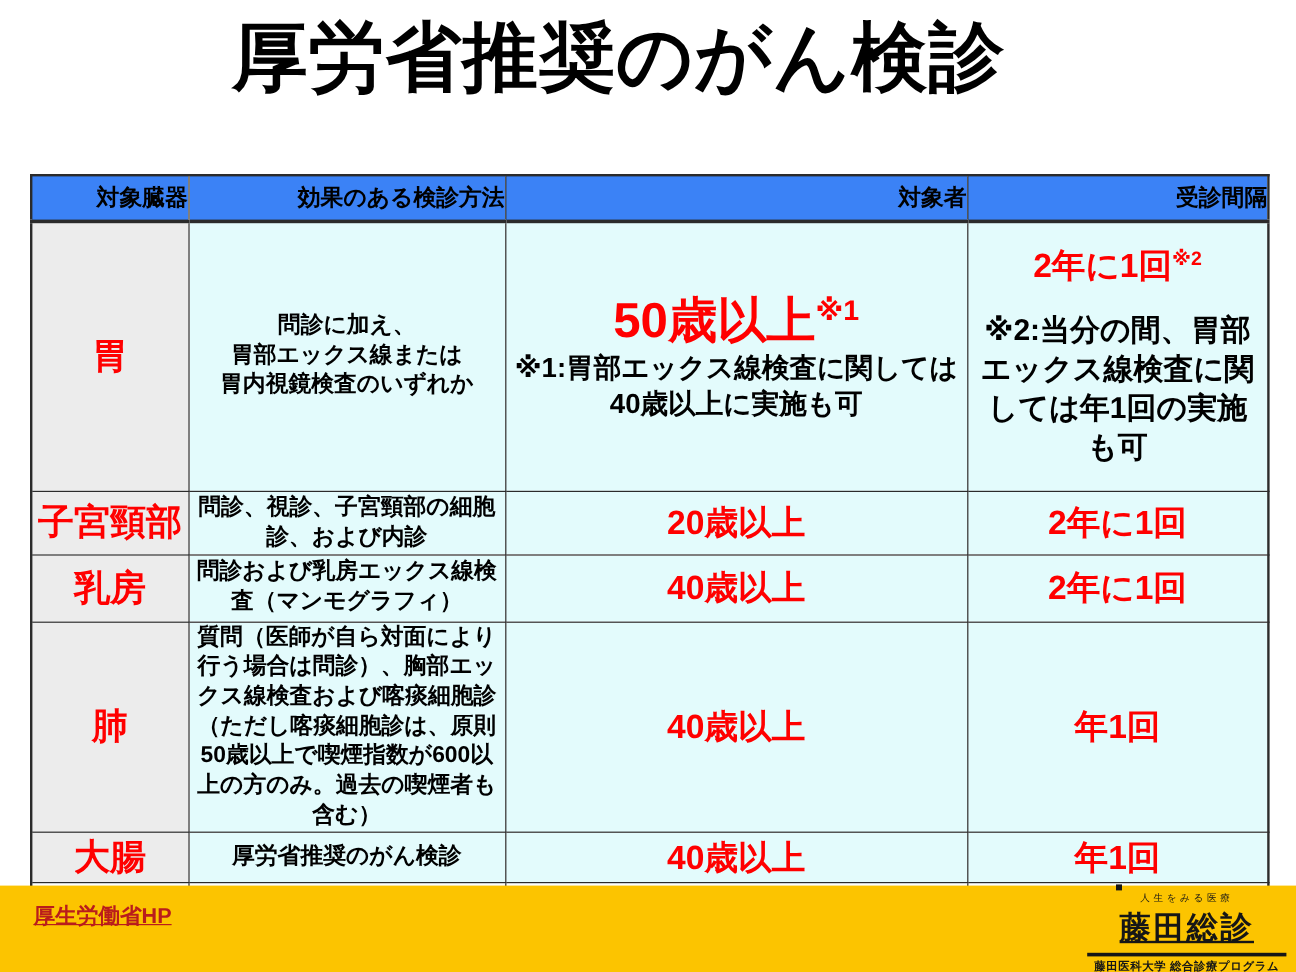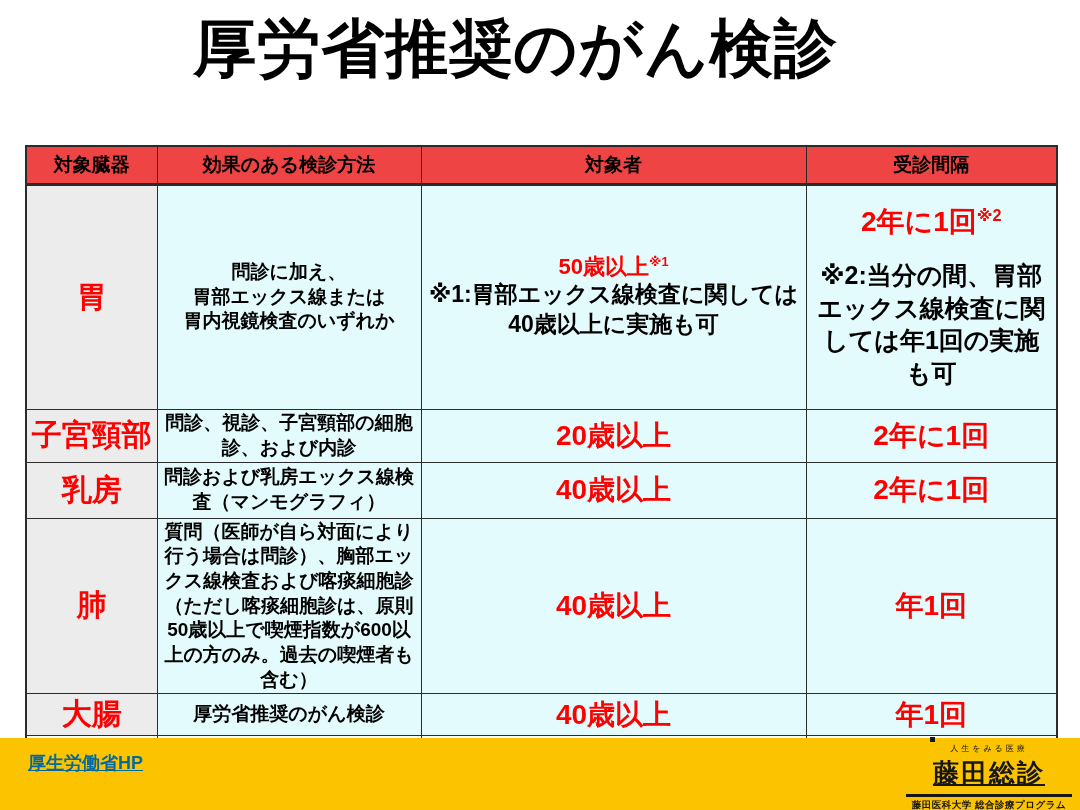--- a/index.html
+++ b/index.html
@@ -39,26 +39,27 @@
   col.c2 { width: 264px; }
   col.c3 { width: 385px; }
   col.c4 { width: 251px; }
   th, td {
     border: 1px solid #2b2b2b;
     text-align: center;
     vertical-align: middle;
     overflow: hidden;
   }
   th {
-    background: #ef4444;
+    background: #3b82f6;
     height: 38px;
     font-size: 19px;
     font-weight: 900;
     color: #000;
     border-bottom: 3px solid #2b2b2b;
+    text-align: right;
   }
   td.organ {
     background: #ECECEC;
     color: #FF0000;
     font-weight: 900;
     font-size: 30px;
   }
   td.cell { background: #E3FBFC; }
   td.method {
     font-size: 19px;
@@ -67,21 +68,21 @@
     line-height: 1.3;
     white-space: pre-line;
     padding: 1px 3px;
   }
   .val {
     color: #FF0000;
     font-weight: 900;
     font-size: 28px;
     line-height: 1.2;
   }
-  .val-lg { font-size: 22px; }
+  .val-lg { font-size: 41px; }
   .val sup {
     font-size: 0.58em;
     vertical-align: super;
     font-weight: 900;
   }
   .note {
     color: #000;
     font-weight: 900;
     line-height: 1.3;
     padding: 0 4px;
@@ -102,21 +103,21 @@
     left: 0; bottom: 0;
     width: 1080px; height: 72px;
     background: #FCC400;
   }
   .footer-links {
     position: absolute;
     left: 28px; top: 14px;
   }
   .footer-links a {
     display: block;
-    color: #0369a1;
+    color: #b91c1c;
     font-size: 18px;
     font-weight: bold;
     text-decoration: underline;
     line-height: 23px;
   }
 
   .logo {
     position: absolute;
     right: 6px; top: 5px;
     width: 170px;

